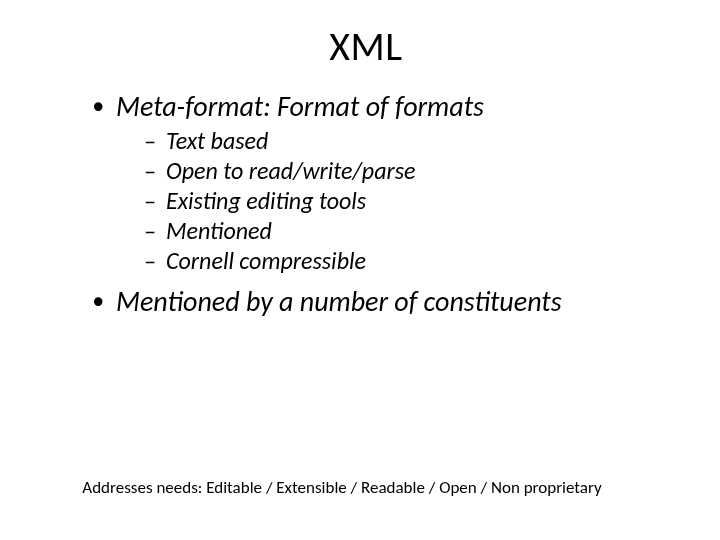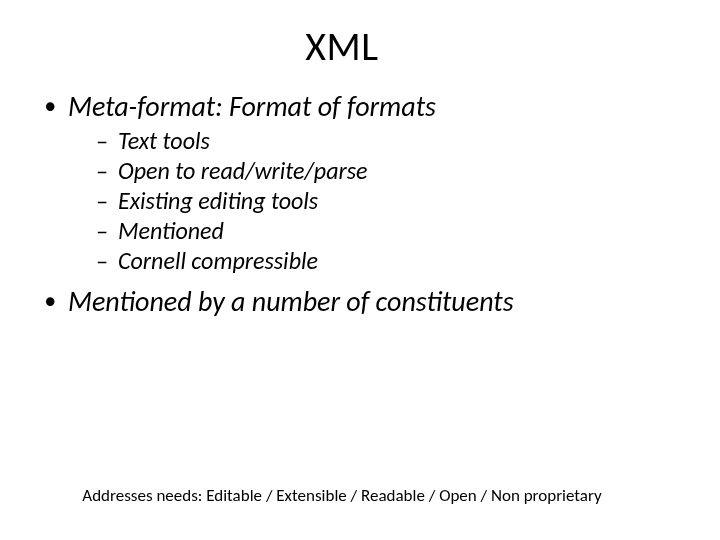--- a/index.html
+++ b/index.html
@@ -10,20 +10,21 @@
     background: #fff;
     font-family: Calibri, "Segoe UI", Arial, sans-serif;
     color: #000;
     overflow: hidden;
   }
   .slide {
     width: 684px;
     height: 540px;
     position: relative;
     box-sizing: border-box;
+    padding-left: 48px;
   }
   .title {
     text-align: center;
     font-size: 40px;
     font-weight: 400;
     padding-top: 22px;
     letter-spacing: 0.5px;
   }
   .body {
     padding: 12px 38px 0 38px;
@@ -60,39 +61,39 @@
     padding-left: 22px;
   }
   ul.level2 > li::before {
     content: "–";
     position: absolute;
     left: 0;
     top: 0;
   }
   .footer-note {
     position: absolute;
-    bottom: 34px;
+    bottom: 42px;
     left: 0;
     right: 0;
     text-align: center;
     font-size: 17px;
   }
 </style>
 </head>
 <body>
 
 <div class="slide">
   <div class="title">XML</div>
 
   <div class="body">
     <ul class="level1">
       <li>
         <span>Meta-format: Format of formats</span>
         <ul class="level2">
-          <li>Text tools</li>
+          <li>Text based</li>
           <li>Open to read/write/parse</li>
           <li>Existing editing tools</li>
           <li>Mentioned</li>
           <li>Cornell compressible</li>
         </ul>
       </li>
       <li>
         <span>Mentioned by a number of constituents</span>
         <ul class="level2">
         </ul>

